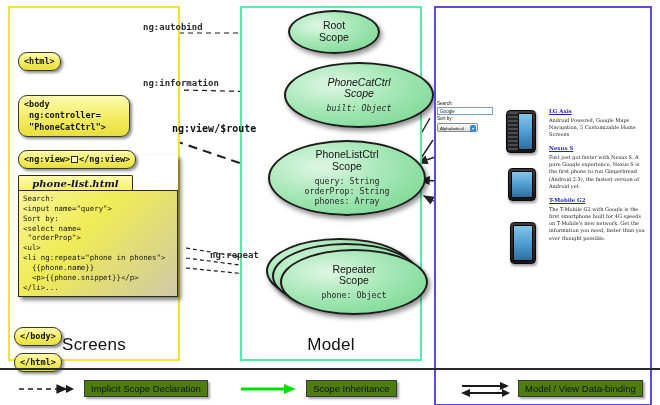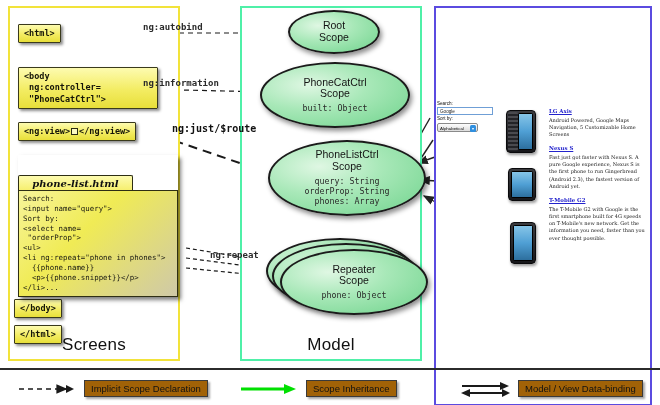--- a/index.html
+++ b/index.html
@@ -21,32 +21,33 @@
   .col-label {
     position:absolute; bottom:4px; left:0; width:100%;
     text-align:center; font-size:17px; color:#111; letter-spacing:.2px;
   }
 
   
   .tag {
     position:absolute;
     background:linear-gradient(180deg,#fdfbb0 0%,#f3ec62 55%,#e8df3a 100%);
     border:1.5px solid #3a3a1c;
-    border-radius:1px;
+    border-radius:9px;
     font-family:"DejaVu Sans Mono","Liberation Mono",monospace;
     font-weight:bold;
     font-size:8.5px;
     color:#141408;
     padding:3px 5px;
     line-height:1.35;
     box-shadow:2px 2px 3px rgba(0,0,0,.45);
     white-space:pre;
+    margin-top:28px;
   }
   #tag-html { left:18px; top:24px; }
-  #tag-body { left:18px; top:67px; width:140px; }
+  #tag-body { left:18px; top:67px; width:112px; }
   #tag-ngview { left:18px; top:122px; }
   #tag-bodyclose { left:14px; top:299px; }
   #tag-htmlclose { left:14px; top:325px;text-align:right; }
   .boxglyph {
     display:inline-block; width:7px; height:7px;
     border:1.2px solid #2a2a12; background:#fbf8c0;
     vertical-align:middle; margin:0 1px;
   }
 
   
@@ -82,21 +83,21 @@
     align-items:center; justify-content:center;
     text-align:center;
   }
   .scope .sname { font-size:10.5px; color:#141414; line-height:1.12; }
   .scope .sprops {
     font-family:"DejaVu Sans Mono","Liberation Mono",monospace;
     font-size:8.3px; color:#2a2a2a; line-height:1.25; margin-top:3px;
     white-space:pre;
   }
   #scope-root  { left:288px; top:10px;  width:92px;  height:44px; }
-  #scope-cat   { left:260px; top:62px;  width:150px; height:66px; }
+  #scope-cat   { left:284px; top:62px;  width:150px; height:66px;font-style:italic; }
   #scope-list  { left:268px; top:140px; width:158px; height:76px;align-items:center; }
   #scope-rep3  { left:266px; top:238px; width:148px; height:66px; }
   #scope-rep2  { left:272px; top:243px; width:148px; height:66px; }
   #scope-rep1  { left:280px; top:249px; width:148px; height:66px; }
 
   
   #search-widget { position:absolute; left:437px; top:101px; width:62px; }
   .vlabel { font-size:4.6px; color:#111; line-height:1.25; }
   #search-input {
     width:56px; height:8px; border:1px solid #6f9fd6; background:#fff;
@@ -161,21 +162,21 @@
   #lbl-autobind   { left:143px; top:22px; }
   #lbl-controller { left:143px; top:78px; }
   #lbl-ngview     { left:172px; top:123px; font-size:10px; color:#111; }
   #lbl-ngrepeat   { left:210px; top:250px; }
 
   
   #legend { position:absolute; left:0; top:368px; width:660px; height:37px; }
   #legend-rule { position:absolute; left:0; top:0; width:660px; height:2px; background:#2b2b2b; }
   .lg-item { position:absolute; top:12px; display:flex; align-items:center; }
   .lg-box {
-    border:1.5px solid #3a3a3a; background:#a16207;
+    border:1.5px solid #3a3a3a; background:#4d7c0f;
     font-size:9.5px; color:#111; padding:2px 6px;
     box-shadow:1.5px 1.5px 2px rgba(0,0,0,.35);
   }
   #lg-1 { left:18px; }
   #lg-2 { left:240px; }
   #lg-3 { left:460px; }
   .lg-arrow { margin-right:8px; }
 
   svg.overlay { position:absolute; left:0; top:0; width:660px; height:405px; pointer-events:none; }
 </style>
@@ -314,21 +315,21 @@
       <div class="psnip">Fast just got faster with Nexus S. A pure Google experience, Nexus S is the first phone to run Gingerbread (Android 2.3), the fastest version of Android yet.</div>
     </div>
     <div class="pitem">
       <div class="ptitle">T-Mobile G2</div>
       <div class="psnip">The T-Mobile G2 with Google is the first smartphone built for 4G speeds on T-Mobile's new network. Get the information you need, faster than you ever thought possible.</div>
     </div>
   </div>
 
   <div class="elabel" id="lbl-autobind">ng:autobind</div>
   <div class="elabel" id="lbl-controller">ng:information</div>
-  <div class="elabel" id="lbl-ngview">ng:just/$route</div>
+  <div class="elabel" id="lbl-ngview">ng:view/$route</div>
   <div class="elabel" id="lbl-ngrepeat">ng:repeat</div>
 
   <div id="legend">
     <div id="legend-rule"></div>
 
     <div class="lg-item" id="lg-1">
       <svg class="lg-arrow" width="58" height="12">
         <line x1="1" y1="6" x2="48" y2="6" stroke="#1a1a1a" stroke-width="1.6" stroke-dasharray="5,4" marker-end="url(#ar-dark)"></line>
         <path d="M48,2 L56,6 L48,10 z" fill="#1a1a1a"></path>
       </svg>

